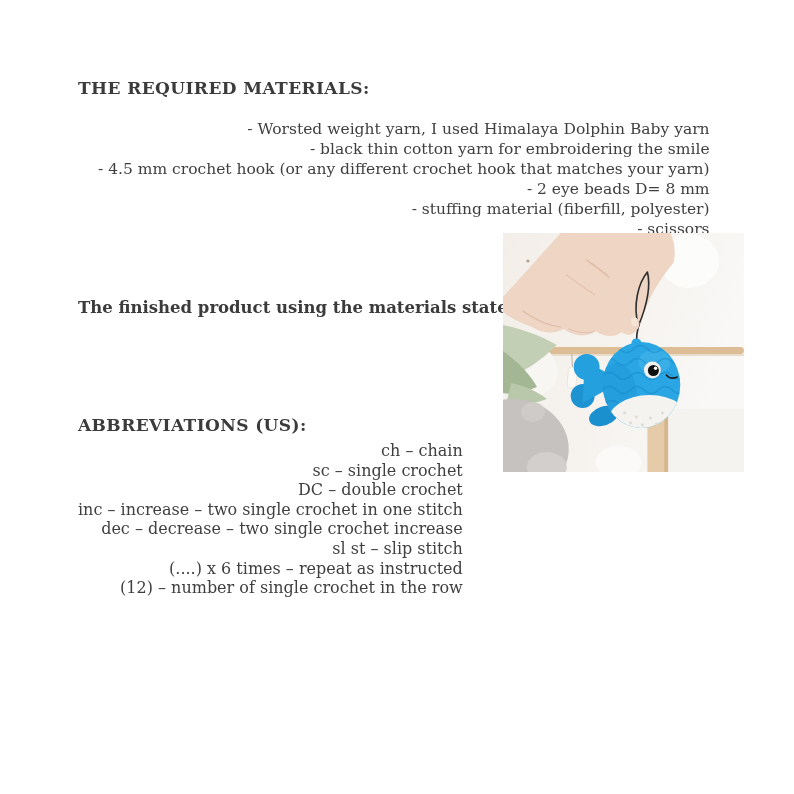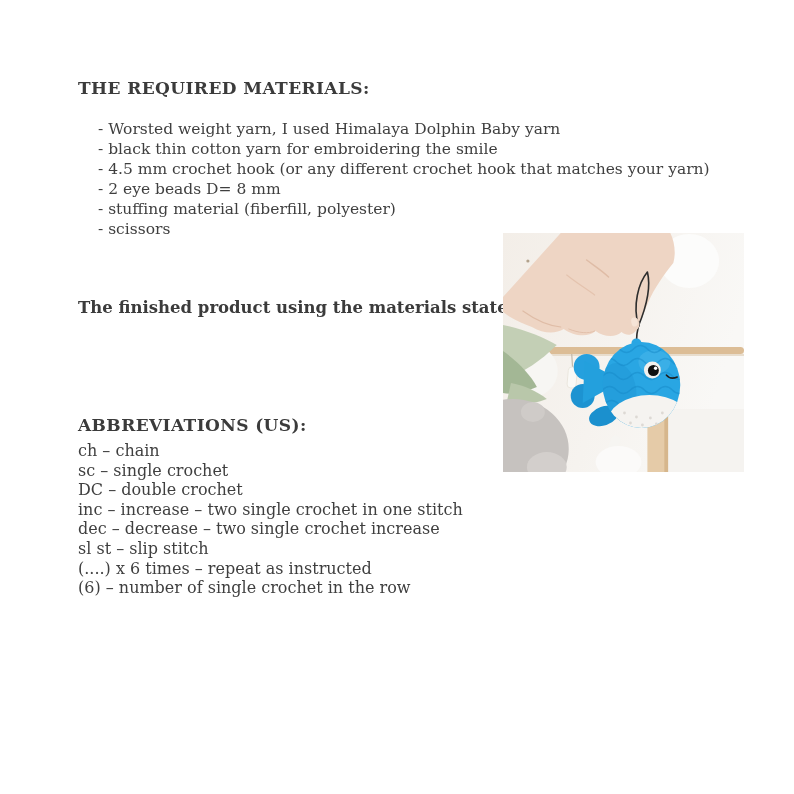--- a/index.html
+++ b/index.html
@@ -1,18 +1,18 @@
 <!DOCTYPE html>
 <html><head>
 <meta charset="utf-8">
 <style>
   html,body{margin:0;padding:0;background:#ffffff;}
   .page{
     position:relative;width:794px;height:794px;background:#ffffff;overflow:hidden;
-    font-family:"DejaVu Serif", serif;color:#3d3d3d;
+    font-family:"DejaVu Serif", serif;color:#3d3d3d;text-align:right;
   }
   .abs{position:absolute;}
   .section-heading{
     font-size:17px;font-weight:700;letter-spacing:0.4px;color:#3b3b3b;white-space:nowrap;
   }
   .materials-heading{left:78px;top:78px;}
   .materials-list{left:78px;top:119px;font-size:15.5px;line-height:20px;color:#3f3f3f;}
   .materials-list .line{white-space:nowrap;margin-left:20px;}
   .finished-note{left:78px;top:297px;font-size:16.5px;font-weight:700;line-height:22px;color:#3b3b3b;}
   .finished-note .fl{display:block;white-space:nowrap;}
@@ -46,21 +46,21 @@
   <div class="abs section-heading abbr-heading">ABBREVIATIONS (US):</div>
 
   <div class="abs abbr-list">
     <div class="line">ch – chain</div>
     <div class="line">sc – single crochet</div>
     <div class="line">DC – double crochet</div>
     <div class="line">inc – increase – two single crochet in one stitch</div>
     <div class="line">dec – decrease – two single crochet increase</div>
     <div class="line">sl st – slip stitch</div>
     <div class="line">(....) x 6 times – repeat as instructed</div>
-    <div class="line">(6) – number of single crochet in the row</div>
+    <div class="line">(12) – number of single crochet in the row</div>
   </div>
 
   <div class="abs photo">
     <svg viewBox="0 0 242 239" width="241" height="239" preserveAspectRatio="none">
       <defs>
         <linearGradient id="bgw" x1="0" y1="0" x2="1" y2="0.3">
           <stop offset="0" stop-color="#f3eee8"></stop>
           <stop offset="0.55" stop-color="#f6f3ef"></stop>
           <stop offset="1" stop-color="#f9f8f6"></stop>
         </linearGradient>

